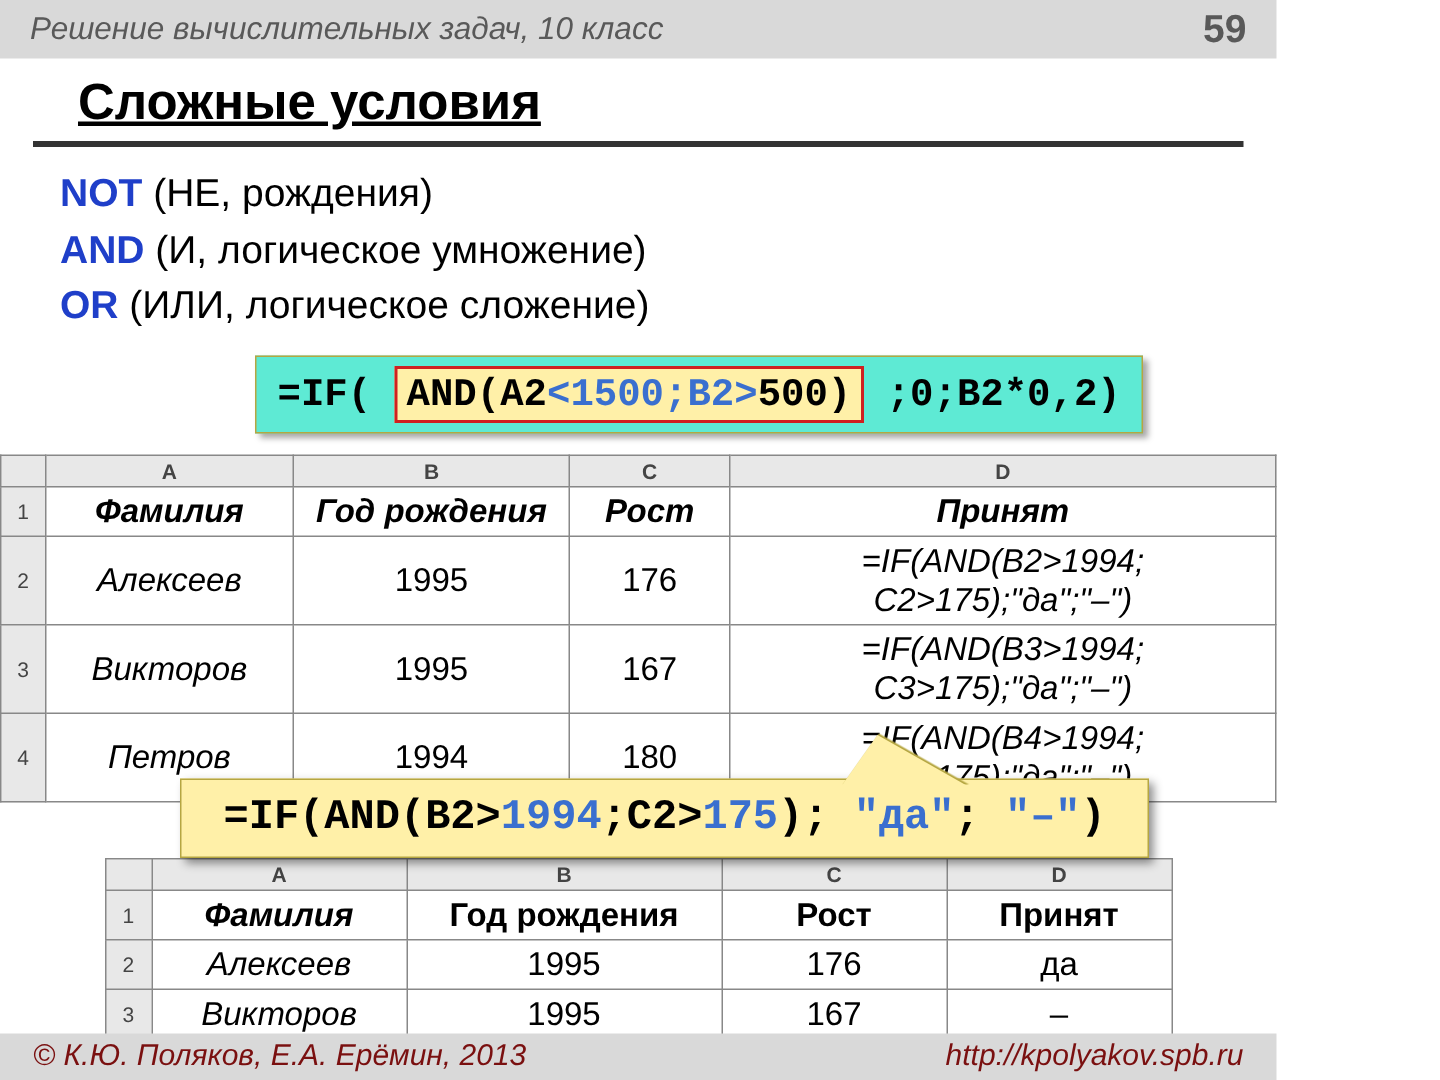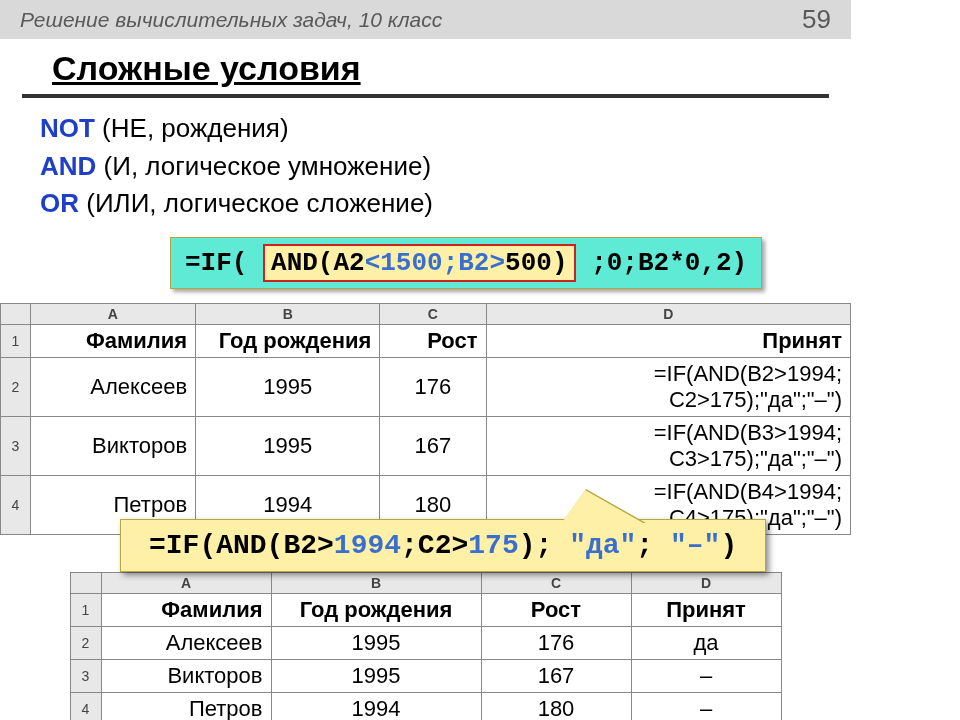--- a/index.html
+++ b/index.html
@@ -21,21 +21,21 @@
     background: #d9d9d9;
     color: #595959;
     font-style: italic;
     font-size: 21px;
     padding: 4px 20px;
     display: flex;
     justify-content: space-between;
     align-items: center;
   }
   .pagenum {
-    font-weight: normal;
+    font-weight: bold;
     font-size: 26px;
     font-style: normal;
   }
   .title {
     font-size: 34px;
     font-weight: bold;
     padding: 10px 30px 6px 30px;
     border-bottom: 4px solid #333;
     margin: 0 22px 12px 22px;
     text-decoration: underline;
@@ -84,21 +84,21 @@
     background: #e8e8e8;
     font-family: Arial, sans-serif;
     font-size: 14px;
     text-align: center;
     color: #444;
     padding: 2px 4px;
   }
   table.sheet .rowhdr { width: 22px; }
   table.sheet .hcell { font-weight: bold; }
   .c-center { text-align: center; }
-  .c-left   { text-align: right; }
+  .c-left   { text-align: center; font-style: italic; }
 
   .t1 { margin-top: 8px; }
   .t1 col.cA { width: 170px; }
   .t1 col.cB { width: 190px; }
   .t1 col.cC { width: 110px; }
   .t1 col.cD { width: 380px; }
 
   .t2 { margin-top: 22px; }
   .t2 col.cA { width: 170px; }
   .t2 col.cB { width: 210px; }
@@ -270,14 +270,18 @@
     <tr>
       <td class="rowhdr">4</td>
       <td class="c-left">Петров</td>
       <td class="c-center">1994</td>
       <td class="c-center">180</td>
       <td class="c-center">–</td>
     </tr>
   </tbody>
     </table>
 
+  <div class="footer">
+    <span>© К.Ю. Поляков, Е.А. Ерёмин, 2013</span>
+    <span>http://kpolyakov.spb.ru</span>
+  </div>
 
 </div>
 
 </body></html>

